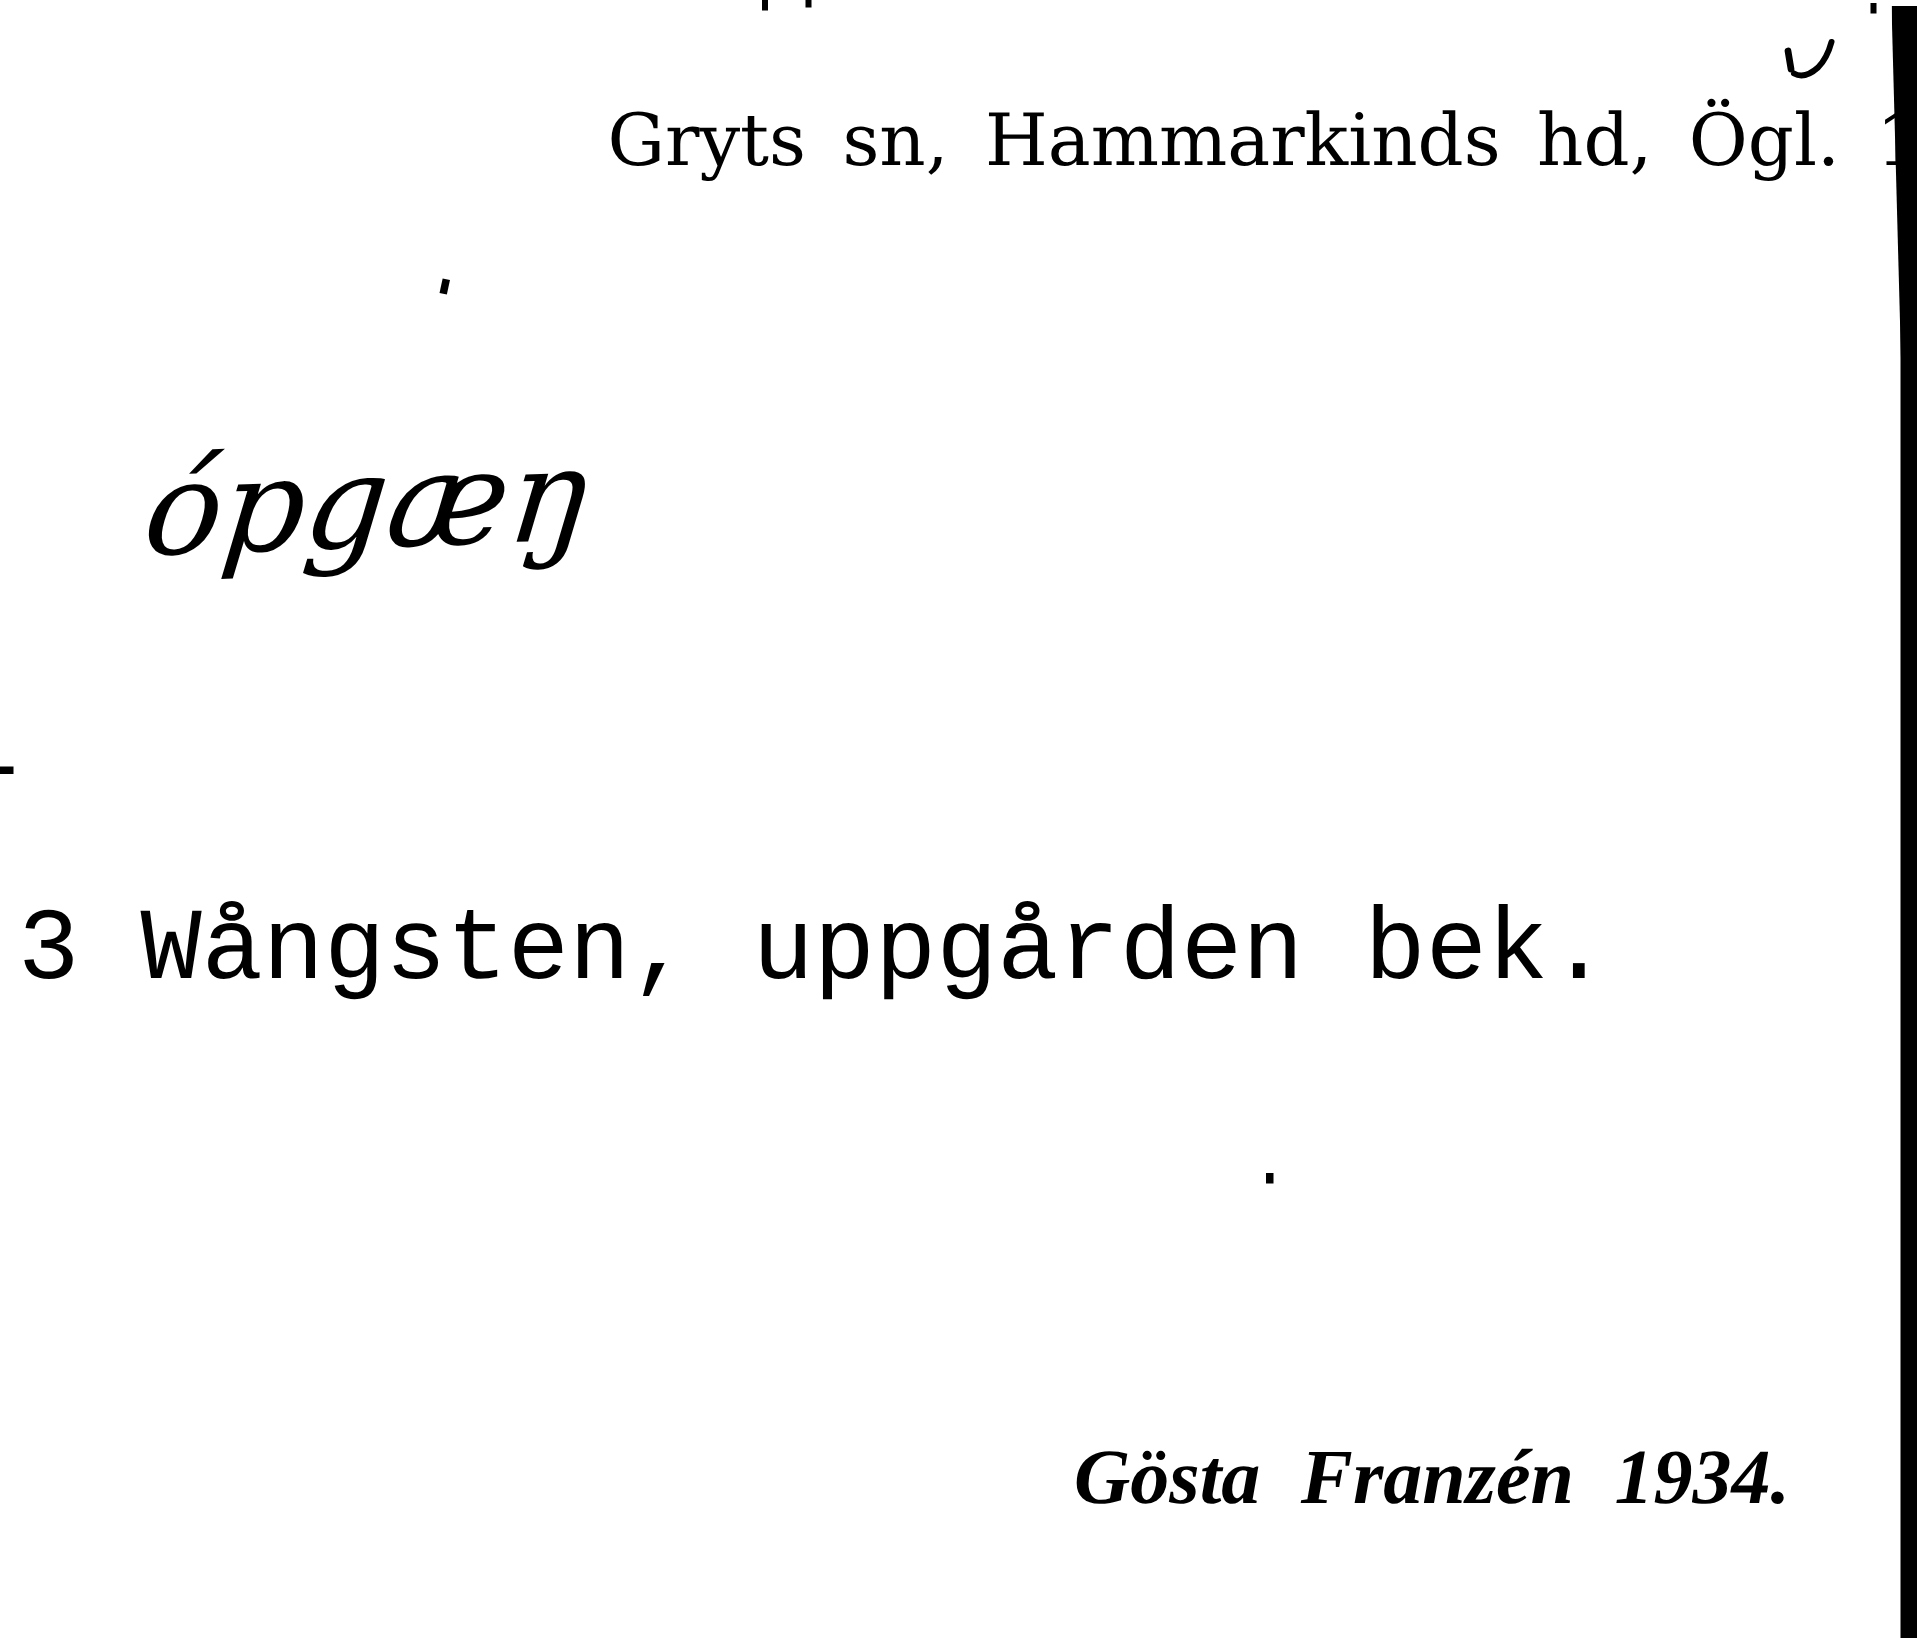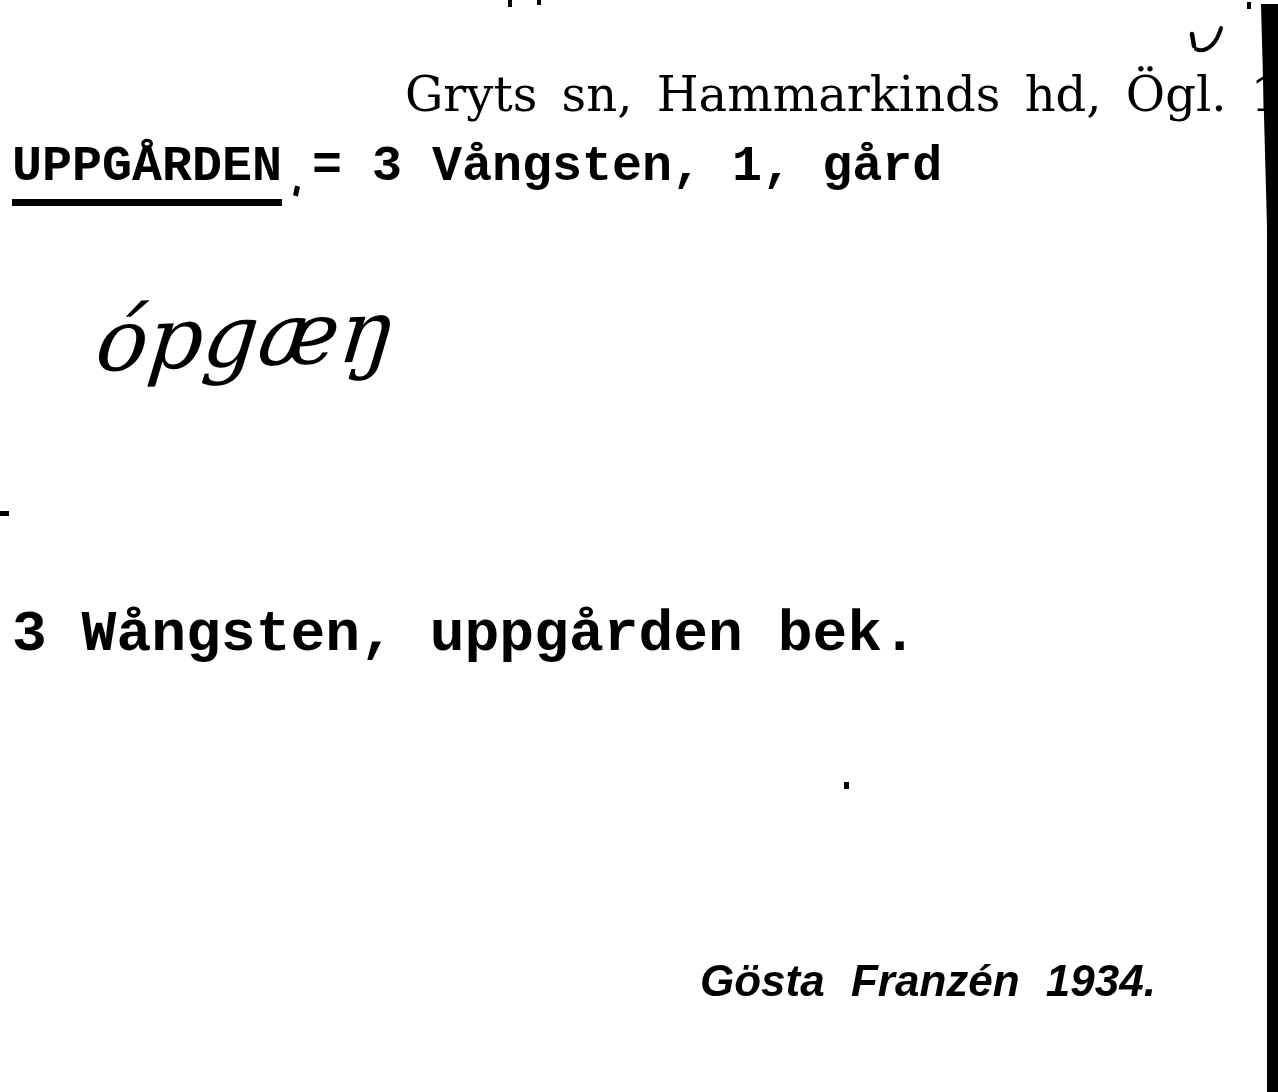--- a/index.html
+++ b/index.html
@@ -64,36 +64,36 @@
     transform-origin: left bottom;
     color: var(--ink);
   }
 
   
   .notes {
     position: absolute;
     left: 12px;
     top: 502px;
     font-family: "Liberation Mono", monospace;
-    font-weight: 700;
-    font-size: 58px;
+    font-weight: 400;
+    font-size: 68px;
     line-height: 53px;
     white-space: pre;
     color: var(--ink);
   }
 
   
   .signature {
     position: absolute;
-    left: 700px;
+    left: 716px;
     top: 956px;
-    font-family: Liberation Sans, sans-serif;
+    font-family: Liberation Serif, serif;
     font-style: italic;
     font-weight: 700;
-    font-size: 44px;
+    font-size: 52px;
     word-spacing: 14px;
     white-space: pre;
     color: var(--ink);
   }
 
   
   .edge-bar-main {
     position: absolute;
     right: 0;
     top: 4px;
@@ -119,21 +119,20 @@
     height: 42px;
   }
 </style>
 </head>
 <body>
 
 <div class="card">
 
   <div class="district-header">Gryts sn, Hammarkinds hd, Ögl. 1.</div>
 
-  <div class="headline"><span class="headword">UPPGÅRDEN</span><span> = 3 Vångsten, 1, gård</span></div>
 
   <div class="phonetic">ópgæŋ</div>
 
   <div class="notes">
     <div>3 Wångsten, uppgården bek.</div>
   </div>
 
   <div class="signature">Gösta Franzén 1934.</div>
 
   <div class="edge-bar-main"></div>

